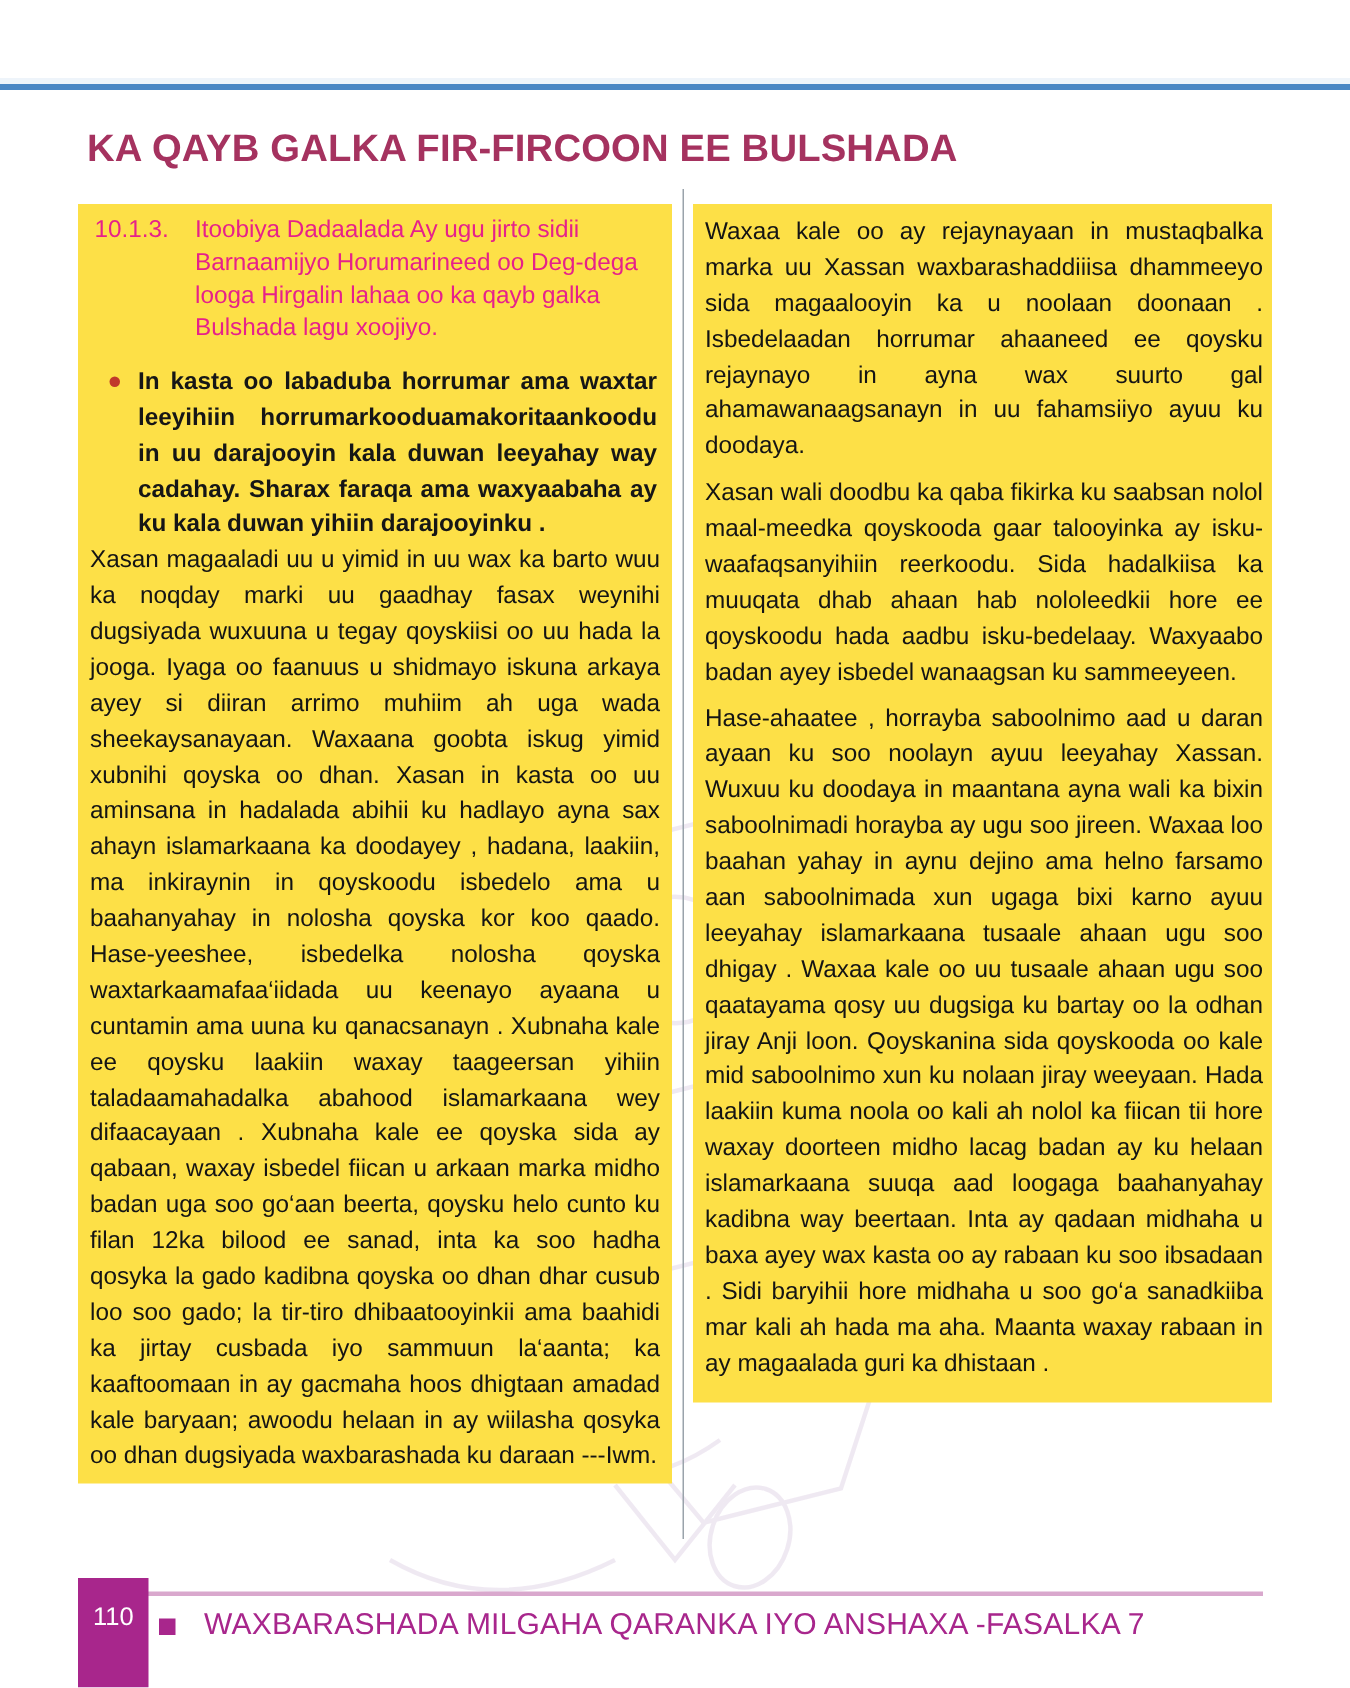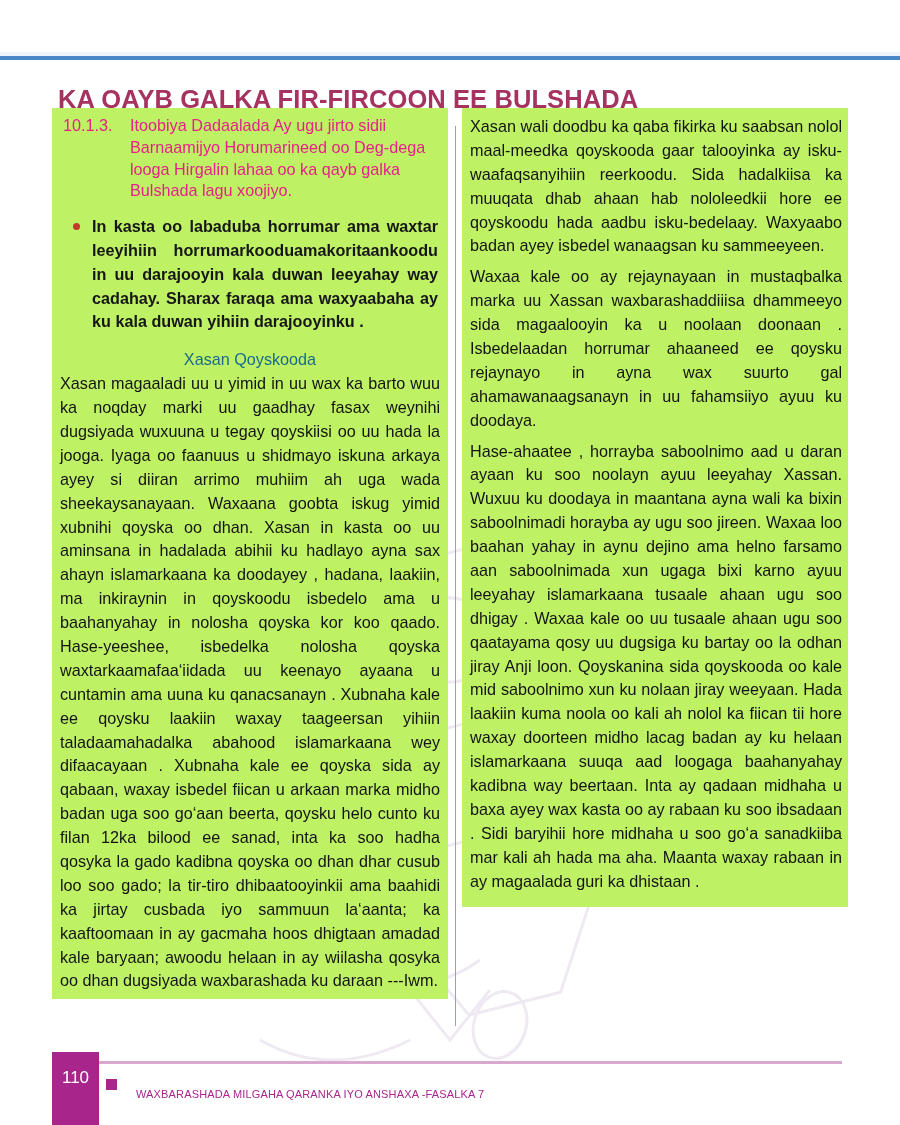--- a/index.html
+++ b/index.html
@@ -57,22 +57,22 @@
     font-weight: bold;
     letter-spacing: 0.1px;
     color: #A5325F;
     z-index: 4;
     margin-top: 17px;
   }
 
   
   .col {
     position: absolute;
-    top: 108px;
-    background: #bef264;
+    top: 136px;
+    background: #fde047;
     z-index: 4;
     box-sizing: border-box;
   }
   .col-left {
     left: 52px;
     width: 396px;
     padding: 7px 8px 6px 8px;
   }
   .col-right {
     left: 462px;
@@ -194,22 +194,22 @@
     position: absolute;
     left: 106px;
     top: 27px;
     width: 11px;
     height: 11px;
     background: #A8268C;
   }
   .footer-title {
     position: absolute;
     left: 136px;
-    top: 36px;
-    font-size: 11px;
+    top: 20px;
+    font-size: 20px;
     letter-spacing: 0.15px;
     color: #A8268C;
   }
 </style>
 </head>
 <body>
 
 <div class="top-rule-shadow"></div>
 <div class="top-rule"></div>
 
@@ -224,28 +224,27 @@
     <span class="num-text">Itoobiya Dadaalada Ay ugu jirto sidii Barnaamijyo Horumarineed oo Deg-dega looga Hirgalin lahaa oo ka qayb galka Bulshada lagu xoojiyo.</span>
   </div>
 
   <div class="bullet-item">
     <span class="bullet-dot">
         <i></i>
       </span>
     <span class="bullet-text">In kasta oo labaduba horrumar ama waxtar leeyihiin horrumarkooduamakoritaankoodu in uu darajooyin kala duwan leeyahay way cadahay. Sharax faraqa ama waxyaabaha ay ku kala duwan yihiin darajooyinku .</span>
   </div>
 
-  <div class="sub-head">Xasan Qoyskooda</div>
 
   <p class="body last">Xasan magaaladi uu u yimid in uu wax ka barto wuu ka noqday marki uu gaadhay fasax weynihi dugsiyada wuxuuna u tegay qoyskiisi oo uu hada la jooga. Iyaga oo faanuus u shidmayo iskuna arkaya ayey si diiran arrimo muhiim ah uga wada sheekaysanayaan. Waxaana goobta iskug yimid xubnihi qoyska oo dhan. Xasan in kasta oo uu aminsana in hadalada abihii ku hadlayo ayna sax ahayn islamarkaana ka doodayey , hadana, laakiin, ma inkiraynin in qoyskoodu isbedelo ama u baahanyahay in nolosha qoyska kor koo qaado. Hase-yeeshee, isbedelka nolosha qoyska waxtarkaamafaa‘iidada uu keenayo ayaana u cuntamin ama uuna ku qanacsanayn . Xubnaha kale ee qoysku laakiin waxay taageersan yihiin taladaamahadalka abahood islamarkaana wey difaacayaan . Xubnaha kale ee qoyska sida ay qabaan, waxay isbedel fiican u arkaan marka midho badan uga soo go‘aan beerta, qoysku helo cunto ku filan 12ka bilood ee sanad, inta ka soo hadha qosyka la gado kadibna qoyska oo dhan dhar cusub loo soo gado; la tir-tiro dhibaatooyinkii ama baahidi ka jirtay cusbada iyo sammuun la‘aanta; ka kaaftoomaan in ay gacmaha hoos dhigtaan amadad kale baryaan; awoodu helaan in ay wiilasha qosyka oo dhan dugsiyada waxbarashada ku daraan ---Iwm.</p>
 </div>
 
 <div class="col col-right">
+  <p class="body">Waxaa kale oo ay rejaynayaan in mustaqbalka marka uu Xassan waxbarashaddiiisa dhammeeyo sida magaalooyin ka u noolaan doonaan . Isbedelaadan horrumar ahaaneed ee qoysku rejaynayo in ayna wax suurto gal ahamawanaagsanayn in uu fahamsiiyo ayuu ku doodaya.</p>
   <p class="body">Xasan wali doodbu ka qaba fikirka ku saabsan nolol maal-meedka qoyskooda gaar talooyinka ay isku-waafaqsanyihiin reerkoodu. Sida hadalkiisa ka muuqata dhab ahaan hab nololeedkii hore ee qoyskoodu  hada aadbu isku-bedelaay. Waxyaabo badan ayey isbedel wanaagsan ku sammeeyeen.</p>
-  <p class="body">Waxaa kale oo ay rejaynayaan in mustaqbalka marka uu Xassan waxbarashaddiiisa dhammeeyo sida magaalooyin ka u noolaan doonaan . Isbedelaadan horrumar ahaaneed ee qoysku rejaynayo in ayna wax suurto gal ahamawanaagsanayn in uu fahamsiiyo ayuu ku doodaya.</p>
   <p class="body">Hase-ahaatee , horrayba saboolnimo aad u daran ayaan ku soo noolayn ayuu leeyahay Xassan. Wuxuu ku doodaya in maantana ayna wali ka bixin saboolnimadi horayba ay ugu soo jireen. Waxaa loo baahan yahay in aynu dejino ama helno farsamo aan saboolnimada xun ugaga bixi karno ayuu leeyahay islamarkaana tusaale ahaan ugu soo dhigay . Waxaa kale oo uu tusaale ahaan ugu soo qaatayama qosy uu dugsiga ku bartay oo la odhan jiray Anji loon. Qoyskanina sida qoyskooda oo kale mid saboolnimo xun ku nolaan jiray weeyaan. Hada laakiin kuma noola oo kali ah nolol ka fiican tii hore waxay doorteen midho lacag badan ay ku helaan islamarkaana suuqa aad loogaga baahanyahay kadibna way beertaan. Inta ay qadaan midhaha u baxa ayey wax kasta oo ay rabaan ku soo ibsadaan . Sidi baryihii hore midhaha u soo go‘a sanadkiiba mar kali ah hada ma aha. Maanta waxay rabaan in ay  magaalada guri ka dhistaan .</p>
 </div>
 
 <svg class="watermark" viewBox="0 0 460 560" fill="none" stroke="#cdb9d6" stroke-width="3">
   <path d="M250 20 L330 70 L330 170 L250 220 L170 170 L170 70 Z" transform="rotate(18 250 120)"></path>
   <path d="M120 250 L200 300 L200 400 L120 450 L40 400 L40 300 Z" transform="rotate(18 120 350)"></path>
   <path d="M300 300 L380 350 L380 450 L300 500 L220 450 L220 350 Z" transform="rotate(18 300 400)"></path>
   <circle cx="250" cy="120" r="42" transform="rotate(18 250 120)"></circle>
   <path d="M150 430 q60 60 130 10"></path>
   <path d="M210 470 L250 520 L290 470"></path>

